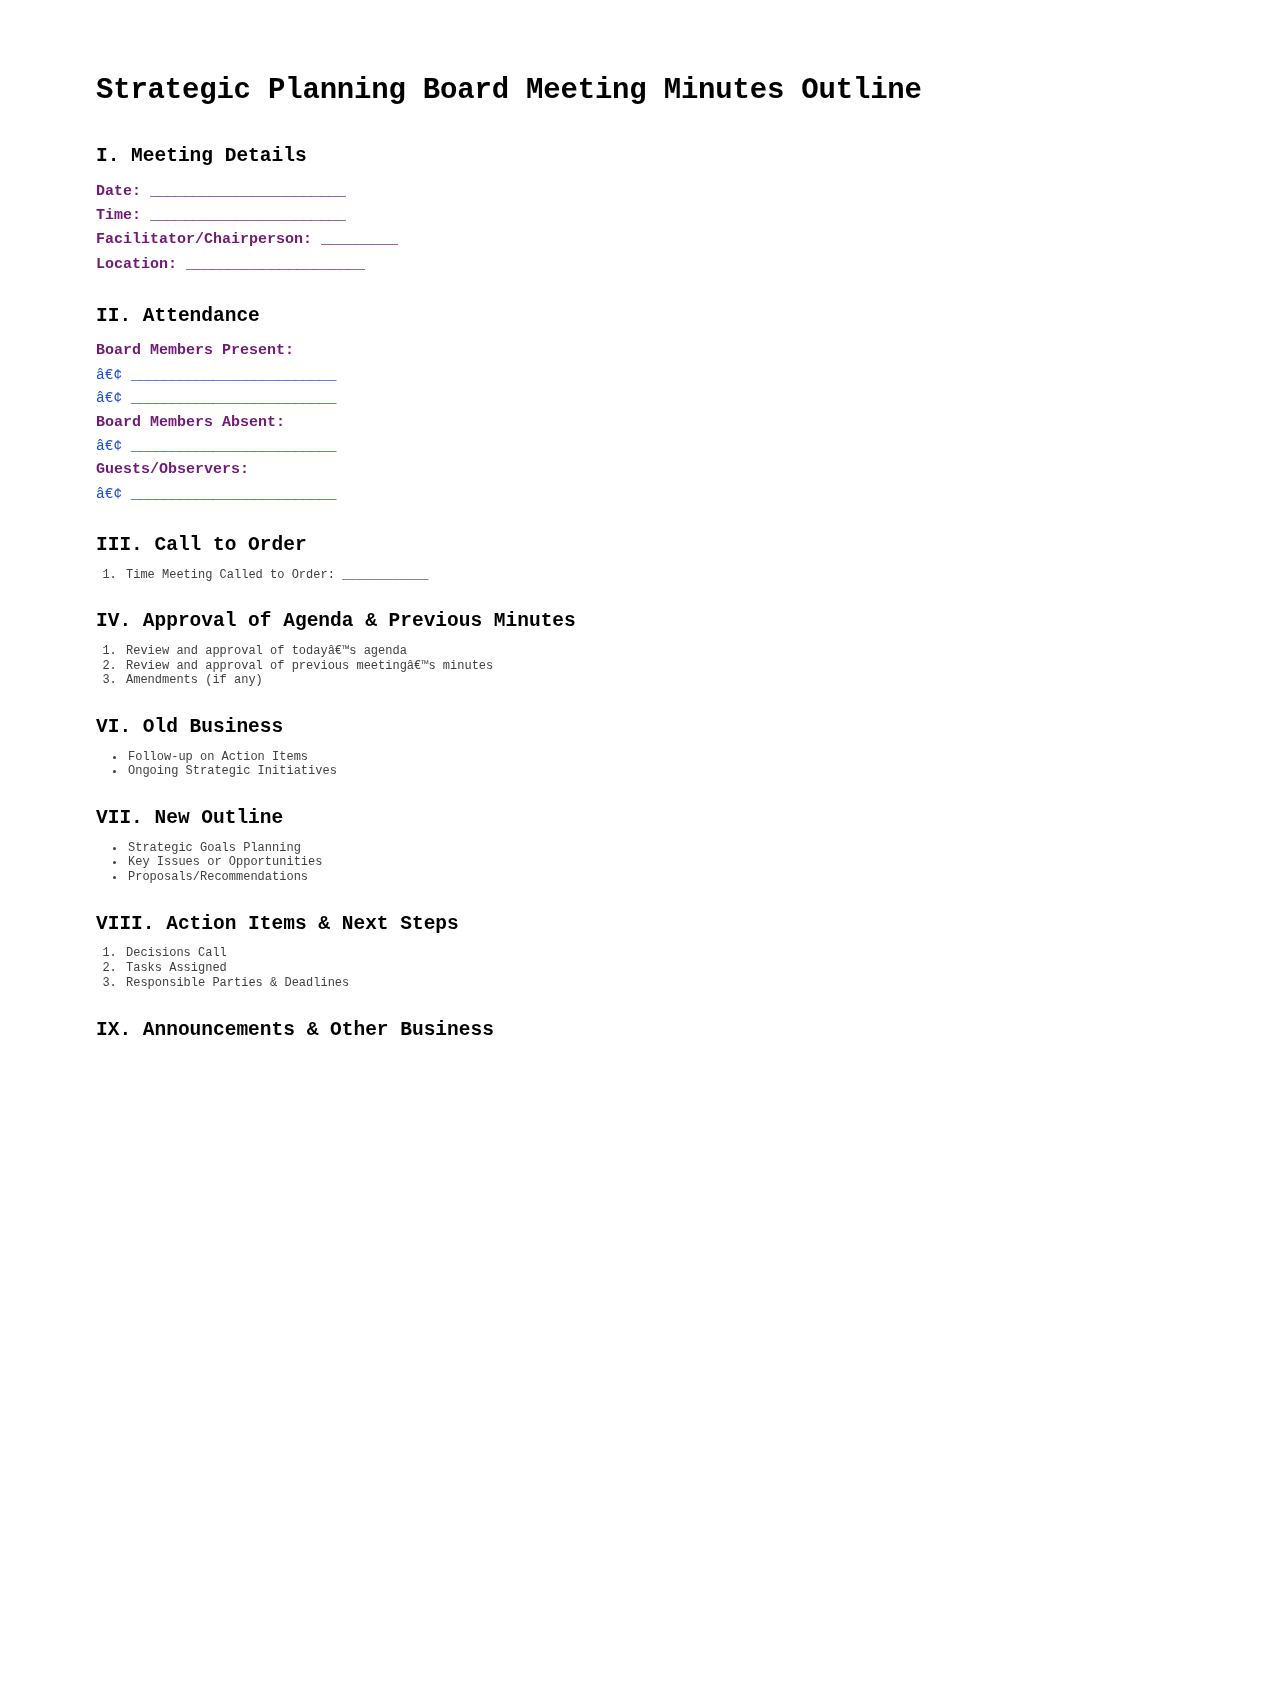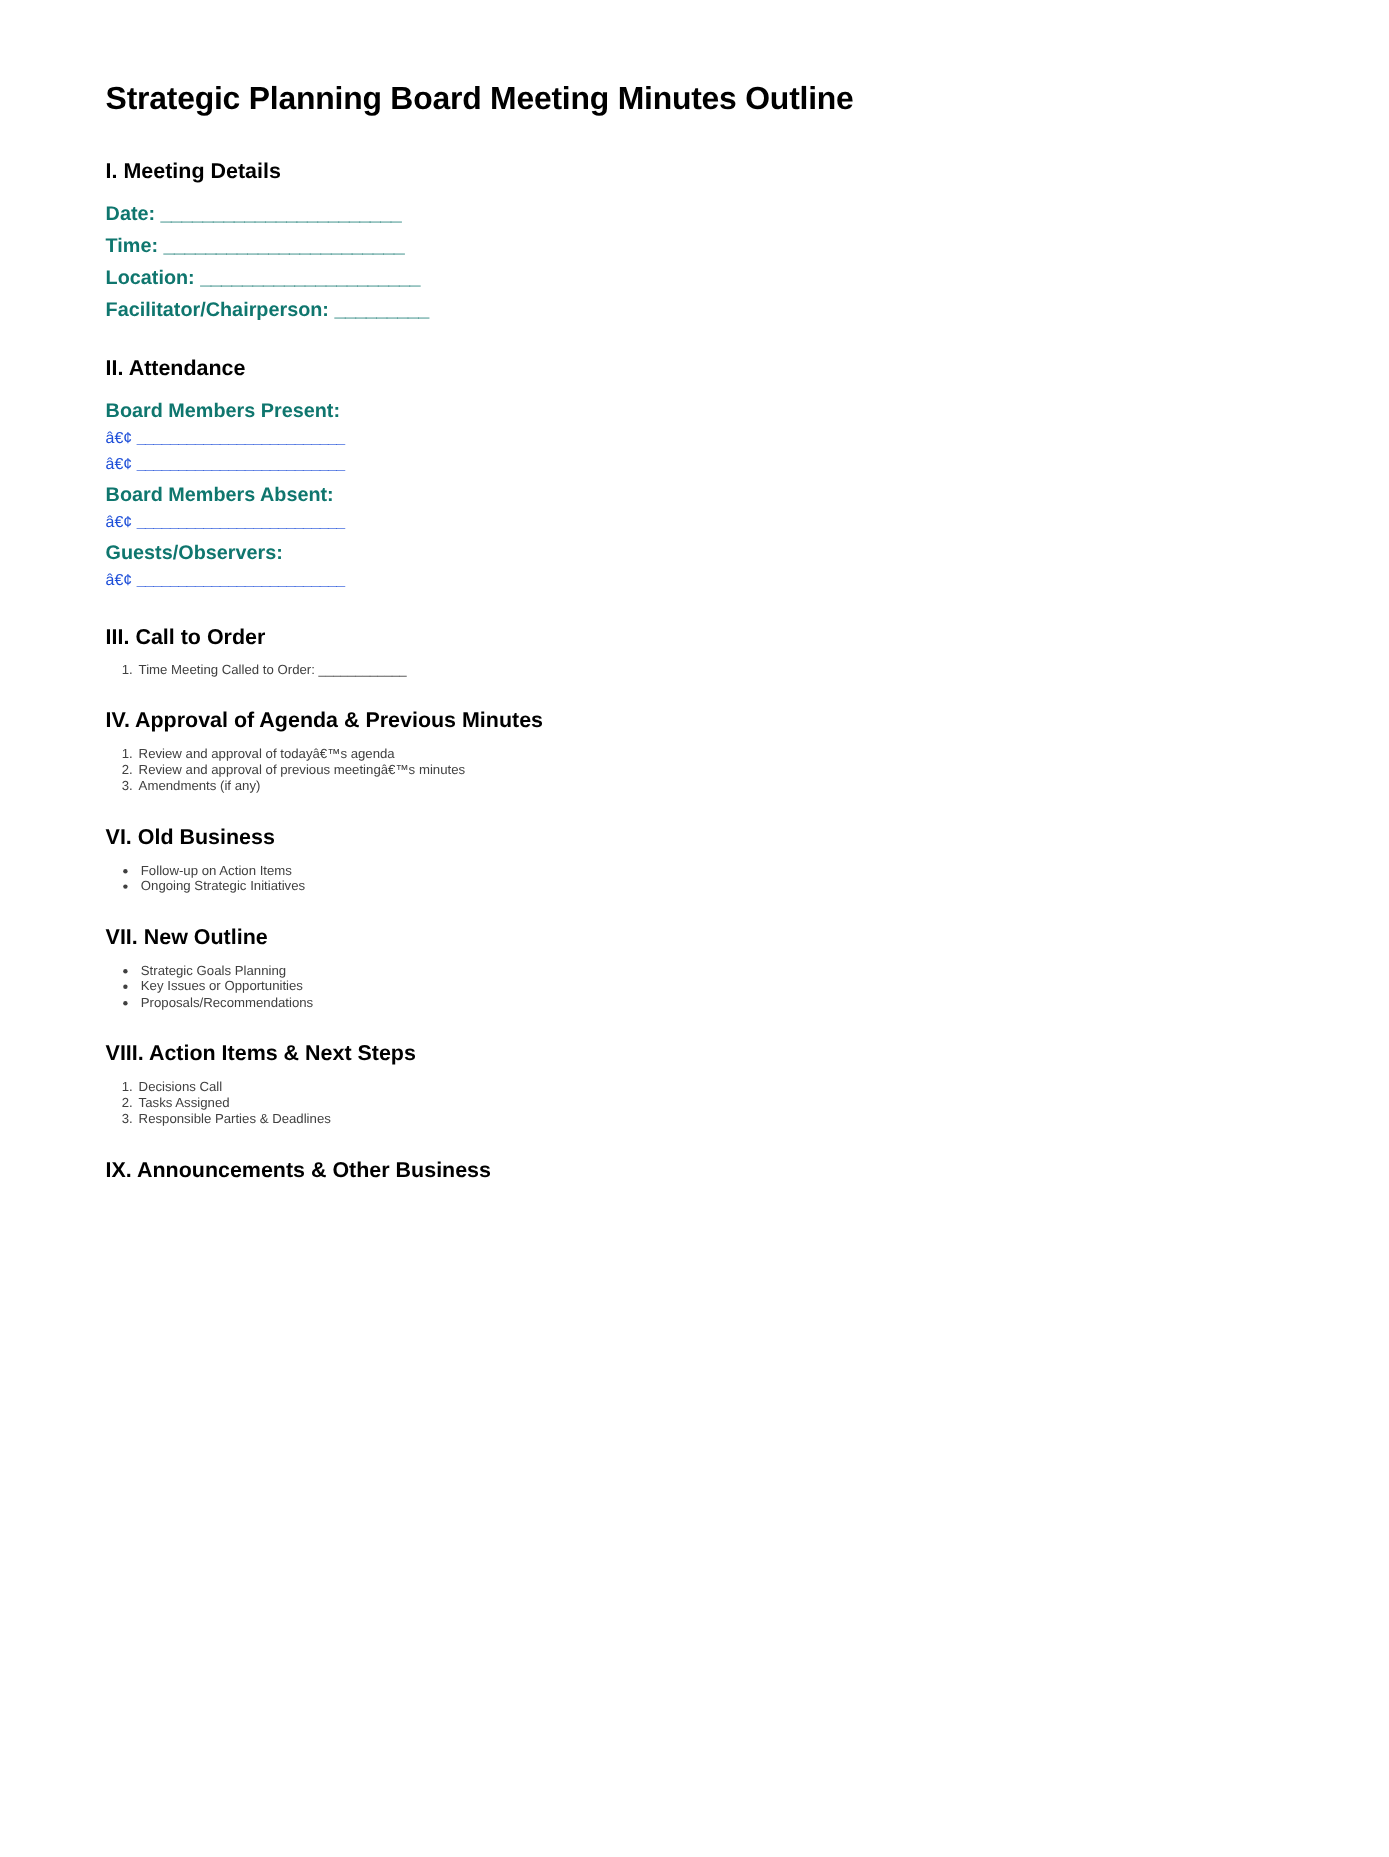--- a/index.html
+++ b/index.html
@@ -11,20 +11,21 @@
     width: 1263px;
     height: 1688px;
     overflow: hidden;
     font-family: "Liberation Sans", sans-serif;
   }
   .page-canvas {
     position: relative;
     width: 1139px;
     height: 1688px;
     background: #ffffff;
+    font-family: Liberation Mono, monospace;
   }
   .page-sheet {
     position: absolute;
     left: 30px;
     top: 14px;
     width: 1186px;
     height: 1590px;
     background: #ffffff;
     box-sizing: border-box;
   }
@@ -55,25 +56,25 @@
     font-size: 19.5px;
     font-weight: bold;
     line-height: 1.15;
     margin: 0 0 12px 0;
     color: #000000;
   }
   .section-block {
     margin: 16px 0 28px 0;
   }
   .field-line {
-    font-size: 18px;
+    font-size: 15px;
     font-weight: bold;
     line-height: 1.62;
     white-space: pre;
-    color: #0f766e;
+    color: #701a75;
   }
   .fill-line {
     font-weight: bold;
     letter-spacing: -0.5px;
   }
   .bullet-fill-line {
     font-size: 14.5px;
     font-weight: normal;
     line-height: 1.62;
     white-space: pre;
@@ -108,22 +109,22 @@
   <div class="page-sheet">
     <div class="doc-clip">
       <div class="doc-body">
 
         <h1 class="doc-title">Strategic Planning Board Meeting Minutes Outline</h1>
 
         <div class="section-block">
           <h2 class="section-heading">I. Meeting Details</h2>
           <div class="field-line"><span>Date: </span><span class="fill-line">_______________________</span></div>
           <div class="field-line"><span>Time: </span><span class="fill-line">_______________________</span></div>
+          <div class="field-line"><span>Facilitator/Chairperson: </span><span class="fill-line">_________</span></div>
           <div class="field-line"><span>Location: </span><span class="fill-line">_____________________</span></div>
-          <div class="field-line"><span>Facilitator/Chairperson: </span><span class="fill-line">_________</span></div>
         </div>
 
         <div class="section-block">
           <h2 class="section-heading">II. Attendance</h2>
 
           <div class="attendance-group">
             <div class="field-line">Board Members Present:</div>
             <div class="bullet-fill-line"><span>â€¢ </span><span class="fill-line">_________________________</span></div>
             <div class="bullet-fill-line"><span>â€¢ </span><span class="fill-line">_________________________</span></div>
           </div>

